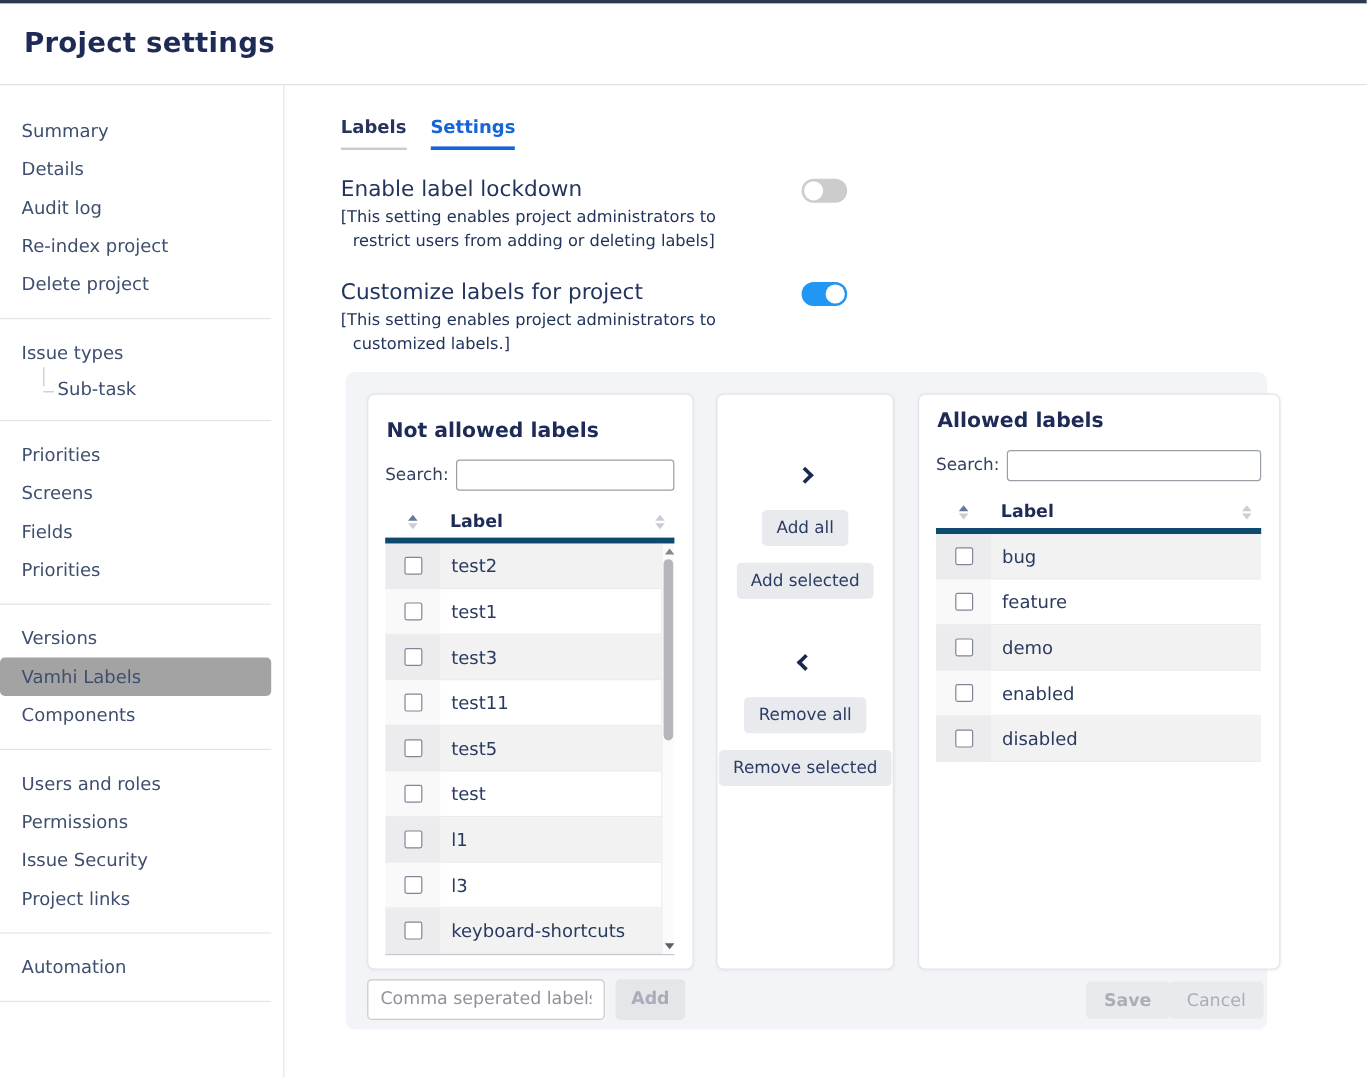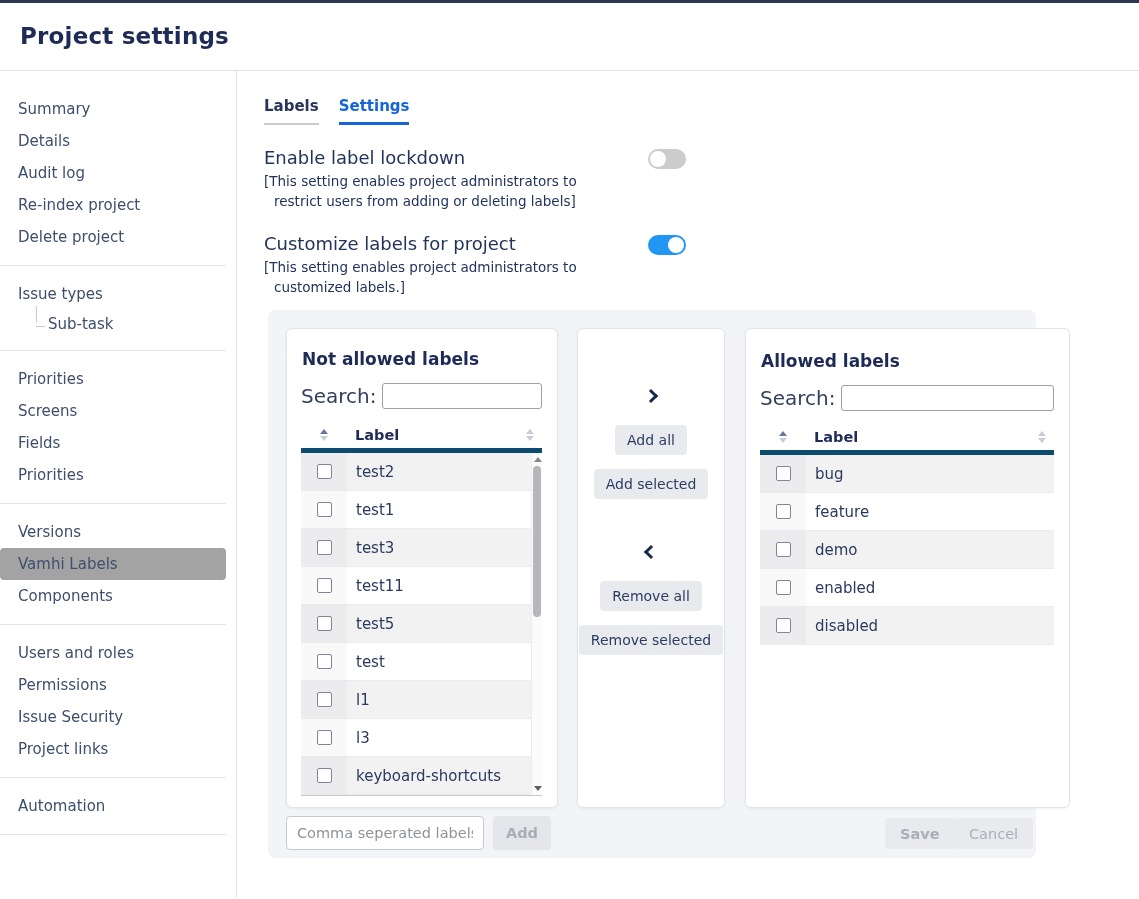--- a/index.html
+++ b/index.html
@@ -4,21 +4,21 @@
 <style>
   * { margin:0; padding:0; box-sizing:border-box; }
   html,body { width:1139px; height:899px; background:#fff; overflow:hidden;
     font-family:"DejaVu Sans", sans-serif; }
 
   
   .top-bar { height:3px; background:#2b3850; }
   .page-header { height:68px; padding:20px 0 0 20px; border-bottom:1px solid #dee1e6; background:#fff; }
   .page-header h1 { font-size:23px; font-weight:700; color:#1e2b57; letter-spacing:.2px; }
 
-  .layout { display:flex; height:827px; }
+  .layout { display:flex; height:827px;gap:20px; }
 
   
   .sidebar { width:237px; border-right:1px solid #e3e5e9; padding-top:22px; flex:none; }
   .side-item { padding:7px 18px; font-size:15px; color:#3e4e6d; cursor:pointer; }
   .side-item.active { background:#a3a3a3; border-radius:4px; margin-right:10px; }
   .side-divider { border:none; border-top:1px solid #e4e4e6; margin:12px 10px 12px 0; }
   .children { position:relative; }
   .children::before { content:""; position:absolute; left:36px; top:-4px; bottom:16px; border-left:1px solid #c6c8cc; }
   .side-item.child { padding:5px 18px 5px 48px; position:relative; }
   .side-item.child::before { content:""; position:absolute; left:36px; top:16px; width:9px; border-top:1px solid #c6c8cc; }
@@ -44,25 +44,25 @@
   .toggle.on { background:#2196f3; }
   .toggle.on .knob { left:auto; right:2px; }
 
   
   .transfer-wrap { position:relative; margin-top:13px; margin-left:4px; width:768px; height:548px;
     background:#f3f4f8; border-radius:8px; }
   .card { position:absolute; top:18px; height:480px; background:#fff; border:1px solid #e3e4e9;
     border-radius:6px; box-shadow:0 1px 3px rgba(0,0,0,.05); }
   .card.left  { left:18px;  width:272px; padding:14px 15px 0 14px; }
   .card.mid   { left:309px; width:148px; display:flex; flex-direction:column; align-items:center; }
-  .card.right { left:477px; width:325px; padding:16px 15px 0 14px; }
+  .card.right { left:477px; width:302px; padding:6px 15px 0 14px; }
 
   .panel-title { font-size:17px; font-weight:700; color:#1e2b57; margin:6px 0 14px 1px; }
   .search-row { display:flex; align-items:center; gap:6px; margin-bottom:12px; }
-  .search-row label { font-size:20px; color:#33415f; }
+  .search-row label { font-size:14px; color:#33415f; }
   .search-row input { flex:1; height:26px; border:1px solid #9aa0a8; border-radius:3px; padding:0 6px;
     font-size:13px; font-family:inherit; color:#333; min-width:0; }
 
   .thead { display:flex; align-items:center; height:32px; border-bottom:5px solid #0c4a6e; }
   .th-sort1 { width:46px; display:flex; justify-content:center; cursor:pointer; }
   .th-label { flex:1; font-size:14.5px; font-weight:700; color:#1e2b57; padding-left:8px; }
   .th-sort2 { width:24px; display:flex; justify-content:center; cursor:pointer; }
   .sort-glyph { display:flex; flex-direction:column; gap:2px; align-items:center; }
   .tri-up { width:0; height:0; border-left:4px solid transparent; border-right:4px solid transparent; border-bottom:5px solid #c9cdd7; }
   .tri-down { width:0; height:0; border-left:4px solid transparent; border-right:4px solid transparent; border-top:5px solid #c9cdd7; }

